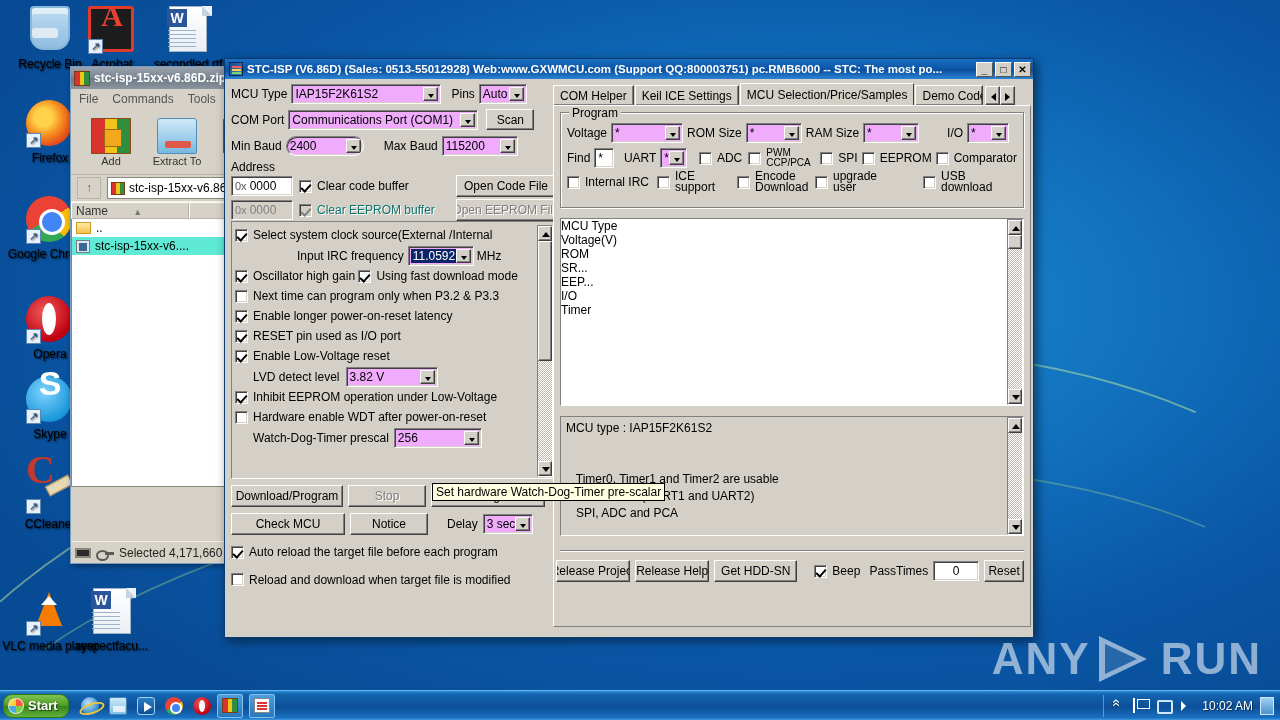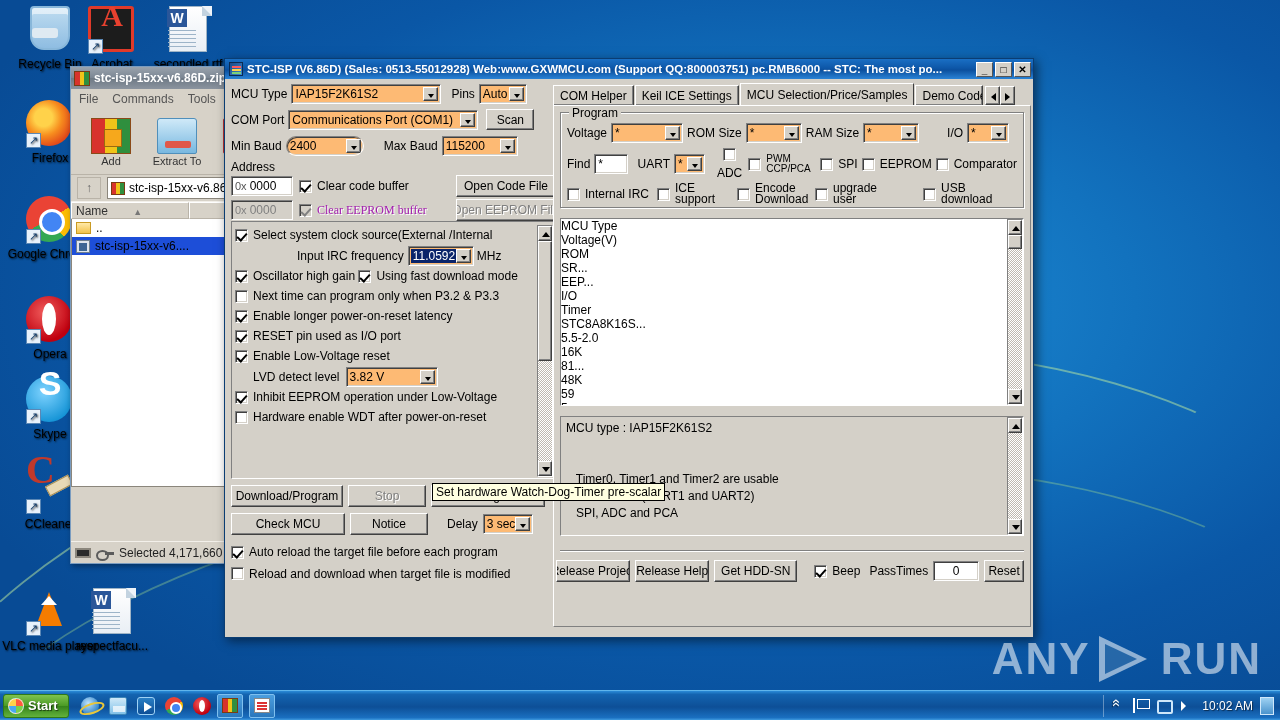--- a/index.html
+++ b/index.html
@@ -116,21 +116,21 @@
   #winrar .upbtn { width:24px;height:22px; border:1px solid #b9b3a8; background:#d7d2c8; text-align:center; line-height:20px; color:#666;}
   #winrar .pathfield { flex:1; height:22px; background:#fff; border:1px solid #8b867c;
     display:flex; align-items:center; gap:4px; padding:0 3px; overflow:hidden; white-space:nowrap; font-size:12px;}
   #winrar .pathfield .mini { width:14px;height:13px;flex:none;
     background:linear-gradient(90deg,#d8332c 0 33%,#f0c419 33% 66%,#2f8f3e 66%); border:1px solid #7a3b12;}
   #winrar .listhead { height:18px; display:flex; background:#d7d2c8; border-top:1px solid #f3f0ea;}
   #winrar .listhead div { border:1px solid #b9b3a8; border-top:1px solid #fff; border-left:1px solid #fff;
     background:#d7d2c8; font-size:12px; padding:1px 4px; color:#333;}
   #winrar .listbody { background:#fff; height:268px; border:1px solid #8b867c; border-top:none; overflow:hidden;}
   #winrar .row { height:18px; display:flex; align-items:center; gap:5px; padding:0 4px; font-size:12px;}
-  #winrar .row.sel { background:#1d4ed8;align-items:center;}
+  #winrar .row.sel { background:#5eead4;align-items:center;}
   #winrar .folder-ic{width:15px;height:12px;background:linear-gradient(180deg,#ffe9a8,#f3c24b);border:1px solid #c99a23;flex:none;}
   #winrar .file-ic{width:14px;height:13px;background:#dfe6ee;border:1px solid #6d7f90;flex:none;position:relative;}
   #winrar .file-ic:after{content:"";position:absolute;left:2px;top:2px;width:8px;height:8px;background:#3e6694;}
   #winrar .sbar { position:absolute; left:0; right:0; bottom:0; height:22px; background:#d7d2c8;
     border-top:1px solid #f3f0ea; display:flex; align-items:center; gap:5px; padding:0 4px;
     font-size:12px; color:#222; overflow:hidden; white-space:nowrap;}
   #winrar .sb-ic1{width:16px;height:10px;background:#2b2b2b;border:2px solid #8b867c;flex:none;}
   #winrar .sb-ic2{width:18px;height:12px;flex:none;position:relative;}
   #winrar .sb-ic2:before{content:"";position:absolute;left:0;top:3px;width:9px;height:7px;border:2px solid #5b5b5b;border-radius:50%;}
   #winrar .sb-ic2:after{content:"";position:absolute;left:9px;top:5px;width:9px;height:3px;background:#5b5b5b;}
@@ -151,40 +151,40 @@
     color:#000;font-size:10px;line-height:13px;text-align:center;font-weight:bold;}
   #stc .body { position:absolute; left:0; right:0; top:20px; bottom:0; padding:6px; }
 
   
   .lbl { color:#000; font-size:12px; white-space:nowrap;}
   .fld { background:#fff; border:1px solid; border-color:#808080 #fff #fff #808080;
          box-shadow: inset 1px 1px 0 #404040, inset -1px -1px 0 #d4d0c8;
          height:20px; font-size:12px; padding:1px 3px; display:flex; align-items:center; overflow:hidden; white-space:nowrap;}
   .fld.dis { background:#d4d0c8; color:#808080;}
   .combo { position:relative; display:flex; align-items:center;
-           background:#fdba74; border:1px solid; border-color:#808080 #fff #fff #808080;
+           background:#f0abfc; border:1px solid; border-color:#808080 #fff #fff #808080;
            box-shadow: inset 1px 1px 0 #404040, inset -1px -1px 0 #d4d0c8;
            height:20px; font-size:12px; padding:1px 18px 1px 3px; overflow:hidden; white-space:nowrap;}
   .combo .arr { position:absolute; right:2px; top:2px; width:15px; height:14px;
            background:#d4d0c8; border:1px solid; border-color:#fff #404040 #404040 #fff;
            box-shadow: inset -1px -1px 0 #808080, inset 1px 1px 0 #d4d0c8;}
   .combo .arr:after { content:""; position:absolute; left:4px; top:6px;
            border-left:3px solid transparent; border-right:3px solid transparent; border-top:4px solid #000;}
   .btn { background:#d4d0c8; border:1px solid; border-color:#fff #404040 #404040 #fff;
          box-shadow: inset -1px -1px 0 #808080, inset 1px 1px 0 #d4d0c8;
          font-size:12px; display:flex; align-items:center; justify-content:center;
          height:22px; color:#000; white-space:nowrap; overflow:hidden;}
   .btn.dis { color:#808080; text-shadow:1px 1px 0 #fff;}
   .cb { display:inline-flex; align-items:center; gap:5px; font-size:12px; white-space:nowrap;}
   .cb .box { width:13px;height:13px; flex:none; background:#fff;
          border:1px solid; border-color:#808080 #fff #fff #808080;
          box-shadow: inset 1px 1px 0 #404040, inset -1px -1px 0 #d4d0c8; position:relative;}
   .cb.on .box:after { content:""; position:absolute; left:3px; top:1px; width:4px; height:8px;
          border:solid #000; border-width:0 2px 2px 0; transform:rotate(42deg);}
-  .cb.dis { color:#a21caf; text-shadow:1px 1px 0 #fff;font-family:Liberation Serif, serif;}
+  .cb.dis { color:#0f766e; text-shadow:1px 1px 0 #fff;}
   .cb.dis .box { background:#d4d0c8;}
   .cb.dis.on .box:after { border-color:#808080;}
   .group { border:1px solid #808080; border-top-color:#808080; position:relative;
            box-shadow: inset 1px 1px 0 #fff, 1px 1px 0 #fff;}
   .group > .gtitle { position:absolute; top:-7px; left:8px; background:#d4d0c8; padding:0 3px; font-size:12px;}
 
   
   .tabstrip { display:flex; align-items:flex-end; height:22px; }
   .tab { background:#d4d0c8; border:1px solid; border-color:#fff #404040 #404040 #fff;
          box-shadow: inset -1px -1px 0 #808080;
@@ -211,21 +211,21 @@
   
   .tooltip { position:absolute; background:#ffffe1; border:1px solid #000; font-size:12px;
              padding:1px 3px; white-space:nowrap; z-index:50;}
 
   
   #taskbar { position:absolute; left:0; right:0; bottom:0; height:30px;
     background:linear-gradient(180deg,#2a8bd8 0%,#1464b0 12%,#0d4f97 55%,#1a6fc0 92%,#3f9ae0 100%);
     border-top:1px solid #5fb5ec; display:flex; align-items:center;}
   #taskbar .start { margin-left:3px; height:24px; padding:0 10px 0 4px; display:flex; align-items:center; gap:4px;
     background:linear-gradient(180deg,#7ec34f,#4a9a24 50%,#35831a 51%,#63b23c);
-    border:1px solid #2f7a18; border-radius:3px; color:#fff; font-weight:bold; font-size:13px;
+    border:1px solid #2f7a18; border-radius:9px; color:#fff; font-weight:bold; font-size:13px;
     text-shadow:1px 1px 1px rgba(0,0,0,.6);}
   #taskbar .start .orb { width:16px;height:16px;border-radius:50%;
     background:conic-gradient(#ff5a3c 0 90deg,#7ad14a 90deg 180deg,#4aa8f0 180deg 270deg,#ffd24a 270deg);
     border:1px solid rgba(255,255,255,.7);}
   #taskbar .qlaunch { display:flex; align-items:center; gap:10px; margin-left:12px;}
   #taskbar .qi { width:18px; height:18px; position:relative;}
   .q-ie{border-radius:50%;background:radial-gradient(circle at 40% 35%,#bfe4ff,#2a7fc4 75%);}
   .q-ie:after{content:"";position:absolute;left:-2px;top:6px;width:22px;height:7px;border:2px solid #e9c73a;border-radius:50%;transform:rotate(-18deg);}
   .q-fold{background:linear-gradient(180deg,#cfe9f8,#7fc0e8);border:1px solid #3f87b8;border-radius:2px;}
   .q-fold:after{content:"";position:absolute;left:3px;top:8px;width:12px;height:6px;background:#fff;opacity:.7;}
@@ -539,20 +539,27 @@
 
           <label class="cb on" style="height:20px;">
             <span class="box"></span>
             <span>Inhibit EEPROM operation under Low-Voltage</span>
           </label>
           <label class="cb" style="height:20px;">
             <span class="box"></span>
             <span>Hardware enable WDT after power-on-reset</span>
           </label>
 
+          <div style="display:flex;align-items:center;height:21px;padding-left:18px;">
+            <span class="lbl">Watch-Dog-Timer prescal</span>
+            <div class="combo" style="width:88px;margin-left:5px;">
+              <span>256</span>
+              <span class="arr"></span>
+            </div>
+          </div>
         </div>
 
         <div class="vsb" style="height:252px;">
           <div class="ar up"></div>
           <div class="thumb" style="height:120px;"></div>
           <div class="track"></div>
           <div class="ar dn"></div>
         </div>
       </div>
 
@@ -579,21 +586,21 @@
         <div class="combo" style="width:50px;">
           <span>3 sec</span>
           <span class="arr"></span>
         </div>
       </div>
 
       <label class="cb on" style="margin-top:8px;height:18px;">
         <span class="box"></span>
         <span>Auto reload the target file before each program</span>
       </label>
-      <label class="cb" style="margin-top:3px;height:18px;">
+      <label class="cb" style="margin-top:9px;height:18px;">
         <span class="box"></span>
         <span>Reload and download when target file is modified</span>
       </label>
     </div>
 
     <div style="position:absolute; left:328px; top:4px; right:2px; bottom:2px;">
 
       <div class="tabstrip">
         <div class="tab">
             <span>COM Helper</span>
@@ -642,21 +649,21 @@
           <div style="display:flex;align-items:center;gap:4px;margin-top:5px;">
             <span class="lbl">Find</span>
             <div class="fld" style="width:56px;">
                 <span>*</span>
               </div>
             <span class="lbl" style="margin-left:6px;">UART</span>
             <div class="combo" style="width:38px;">
                 <span>*</span>
                 <span class="arr"></span>
               </div>
-            <label class="cb" style="margin-left:8px;flex-direction:column;">
+            <label class="cb" style="margin-left:8px;">
                 <span class="box"></span>
                 <span>ADC</span>
               </label>
             <label class="cb" style="margin-left:2px;max-width:62px;white-space:normal;line-height:10px;font-size:10px;">
                 <span class="box"></span>
                 <span>PWM CCP/PCA</span>
               </label>
             <label class="cb" style="margin-left:6px;">
                 <span class="box"></span>
                 <span>SPI</span>
@@ -699,33 +706,20 @@
           <div style="flex:1; display:flex; flex-direction:column; overflow:hidden;">
             <div class="thead">
               <div style="width:100px"><span>MCU Type</span></div>
               <div style="width:82px"><span>Voltage(V)</span></div>
               <div style="width:62px"><span>ROM</span></div>
               <div style="width:48px"><span>SR...</span></div>
               <div style="width:58px"><span>EEP...</span></div>
               <div style="width:36px"><span>I/O</span></div>
               <div style="width:54px"><span>Timer</span></div>
               <div style="flex:1"></div>
-            </div>
-            <div class="tb">
-              <div class="trow sel">
-                <div class="first" style="width:100px">STC8A8K16S...</div>
-                <div style="width:82px">5.5-2.0</div>
-                <div style="width:62px">16K</div>
-                <div style="width:48px">81...</div>
-                <div style="width:58px">48K</div>
-                <div style="width:36px">59</div>
-                <div style="width:54px">5</div>
-                <div style="flex:1"></div>
-              </div>
-
             </div>
           </div>
           <div class="vsb">
             <div class="ar up"></div>
             <div class="thumb" style="height:14px;"></div>
             <div class="track"></div>
             <div class="ar dn"></div>
           </div>
         </div>
 

